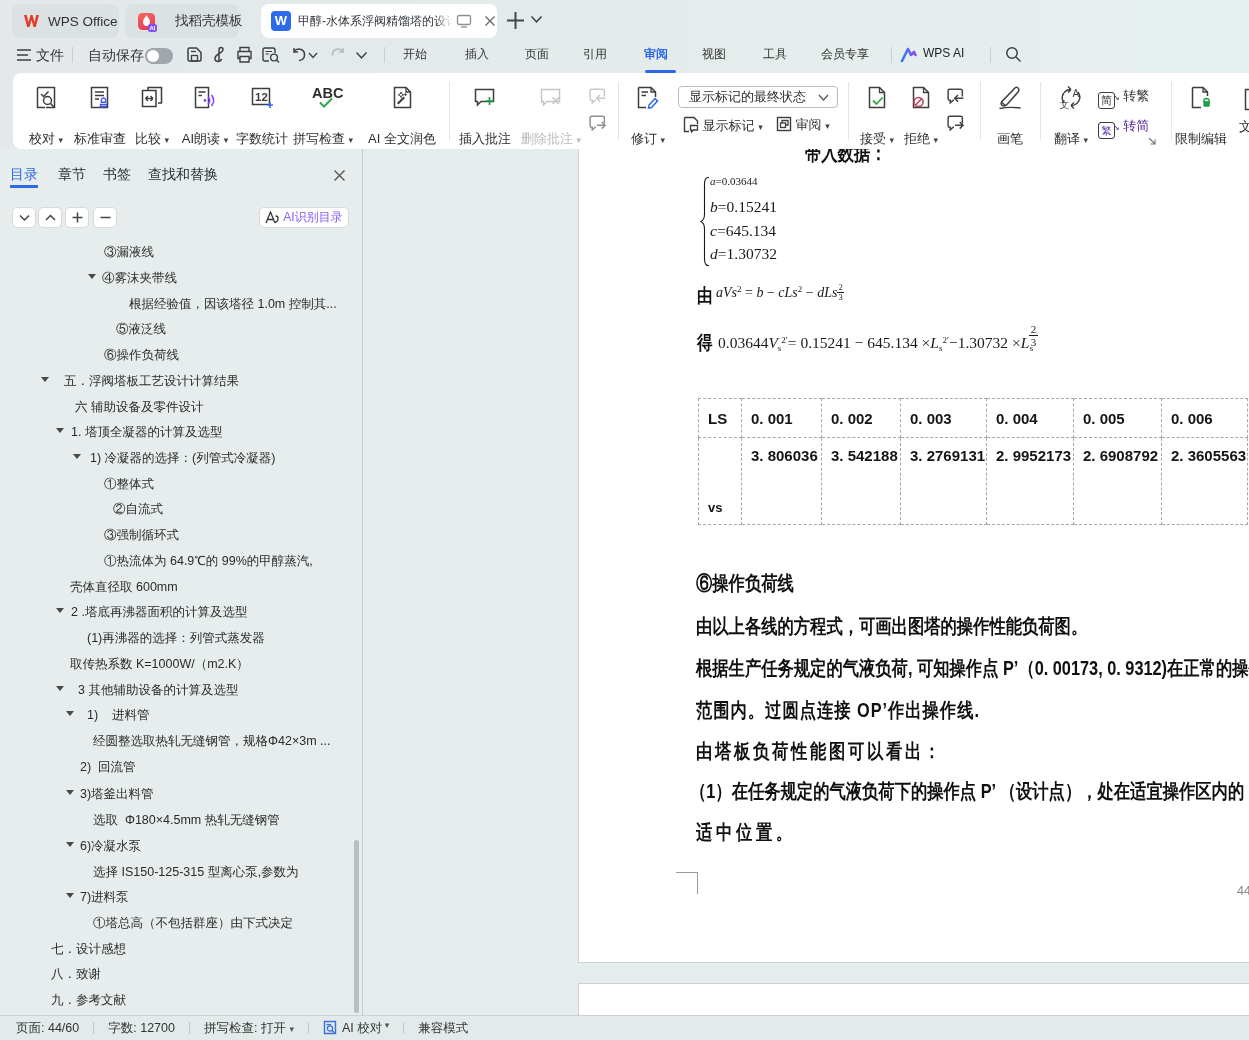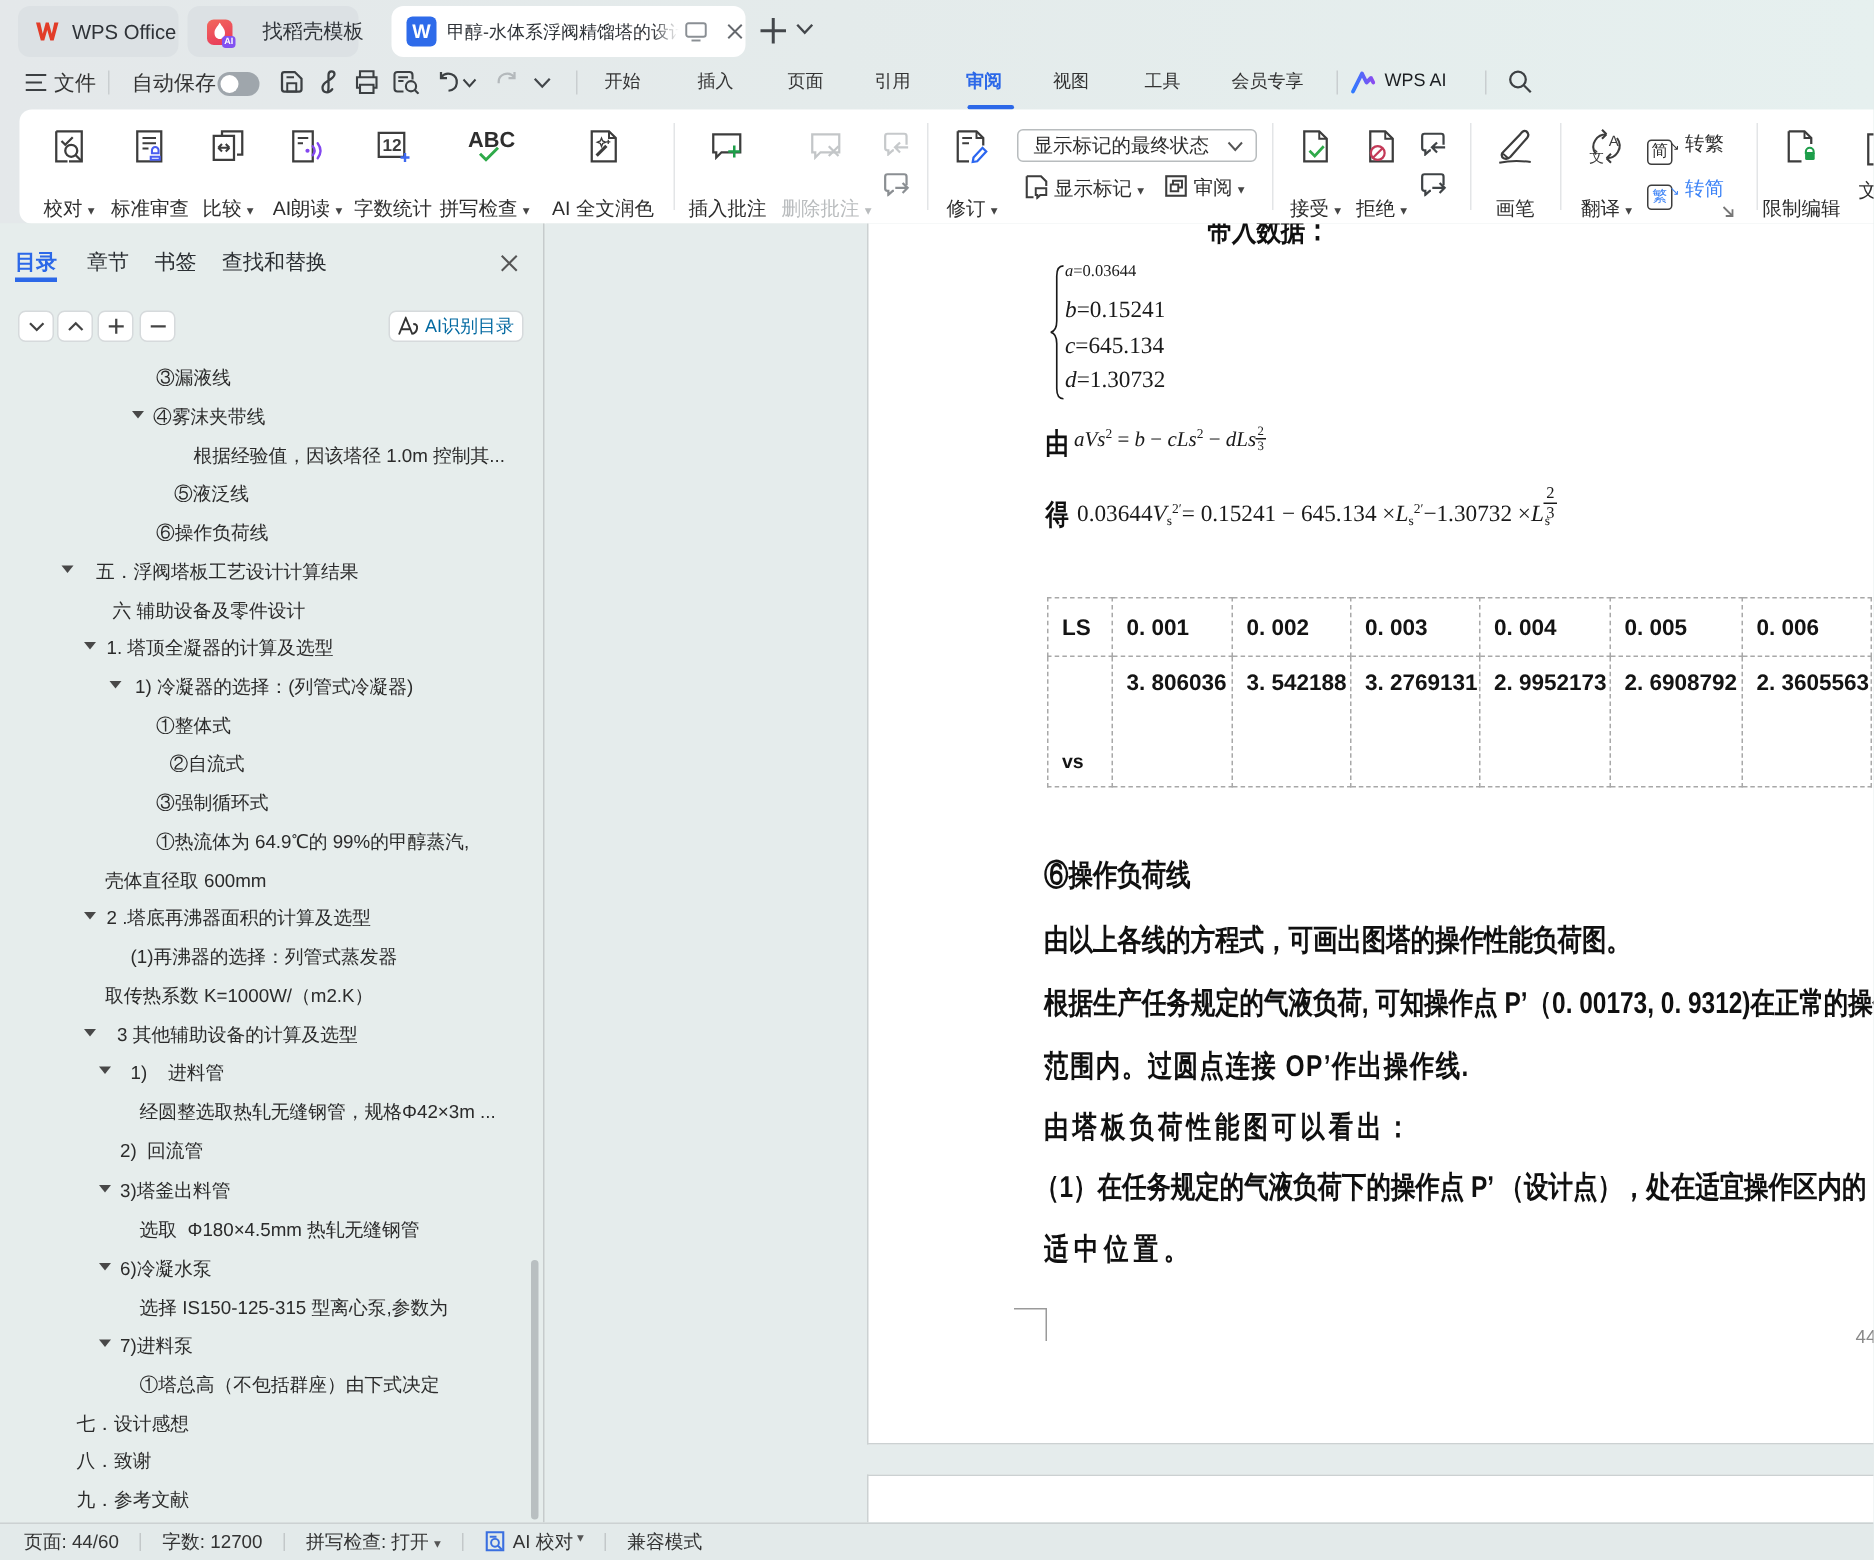--- a/index.html
+++ b/index.html
@@ -305,21 +305,21 @@
         <path d="M6 18 Q2.5 13 5.5 8.5 Q8 4.5 13 4.5 M13 4.5 L10 1.5 M13 4.5 L10 7.5" fill="none" stroke="#3d3d3d" stroke-width="1.4"></path>
         <path d="M20 7 Q23.5 12 20.5 16.5 Q18 20.5 13 20.5 M13 20.5 L16 17.5 M13 20.5 L16 23.5" fill="none" stroke="#3d3d3d" stroke-width="1.4"></path>
         <text x="14.5" y="12" font-size="10" fill="#3d3d3d" font-family="Liberation Sans">A</text>
         <text x="1.5" y="23" font-size="10" fill="#3d3d3d" font-family="Liberation Sans">文</text>
       </svg>
     <div class="tlabel">翻译 <span style="font-size:9px;color:#444">▾</span></div>
   </div>
   <div class="abs" style="left:1085px;top:14px;font-size:13px;color:#2e2e2e;white-space:nowrap">
     <span style="display:inline-block;width:17px;height:17px;border:1.4px solid #3d3d3d;border-radius:3px;font-size:11px;text-align:center;line-height:15px;vertical-align:-4px">简</span><span style="font-size:8px;margin-left:-2px">↘</span> 转繁
   </div>
-  <div class="abs" style="left:1085px;top:44px;font-size:13px;color:#3b82f6;white-space:nowrap">
+  <div class="abs" style="left:1085px;top:44px;font-size:13px;color:#4c1d95;white-space:nowrap">
     <span style="display:inline-block;width:17px;height:17px;border:1.4px solid #3d3d3d;border-radius:3px;font-size:10px;text-align:center;line-height:15px;vertical-align:-4px">繁</span><span style="font-size:8px;margin-left:-2px">↘</span> 转简
   </div>
   <svg class="abs" style="left:1135px;top:64px" width="9" height="9" viewBox="0 0 9 9">
       <path d="M1 1 L7 7 M7 2.5 V7 H2.5" fill="none" stroke="#777" stroke-width="1.2"></path>
     </svg>
   <div class="tbsep" style="left:1158px"></div>
 
   <div class="tbtn" style="left:1174px;top:12px;width:28px">
     <svg width="24" height="25" viewBox="0 0 24 25">
         <path d="M3.5 2.5 H14 L18.5 7 V11 M3.5 2.5 V22.5 H12" fill="none" stroke="#3d3d3d" stroke-width="1.5"></path>
@@ -328,21 +328,21 @@
         <rect x="14.4" y="16.5" width="6.4" height="5.2" rx="1" fill="#1e9e4a"></rect>
       </svg>
     <div class="tlabel">限制编辑</div>
   </div>
   <div class="abs" style="left:1228px;top:14px"><svg width="24" height="25" viewBox="0 0 24 25">
         <path d="M4.5 2.5 H14.5 L19.5 7.5 V22.5 H4.5 Z" fill="none" stroke="#3d3d3d" stroke-width="1.5"></path>
       </svg></div>
   <div class="abs" style="left:1226px;top:45px;font-size:13px;color:#2e2e2e;white-space:nowrap">文档权限</div>
 </div>
 <div id="sidebar">
-  <div class="stab" style="left:10px;color:#2c68e8;font-weight:bold">目录</div>
+  <div class="stab" style="left:10px;color:#2c68e8;font-weight:normal">目录</div>
   <div class="abs" style="left:10px;top:36px;width:28px;height:2.5px;background:#2c68e8"></div>
   <div class="stab" style="left:58px">章节</div>
   <div class="stab" style="left:103px">书签</div>
   <div class="stab" style="left:148px">查找和替换</div>
   <svg class="abs" style="left:333px;top:20px" width="13" height="13" viewBox="0 0 13 13">
       <path d="M1.5 1.5 L11.5 11.5 M11.5 1.5 L1.5 11.5" stroke="#555" stroke-width="1.4"></path>
     </svg>
   <div class="sbtn" style="left:12px;width:24px">
       <svg width="11" height="8" viewBox="0 0 11 8">
         <path d="M1 1.5 L5.5 6 L10 1.5" fill="none" stroke="#444" stroke-width="1.5"></path>
@@ -356,21 +356,21 @@
   <div class="sbtn" style="left:65px;width:24px">
       <svg width="11" height="11" viewBox="0 0 11 11">
         <path d="M5.5 0.5 V10.5 M0.5 5.5 H10.5" stroke="#444" stroke-width="1.5"></path>
       </svg>
     </div>
   <div class="sbtn" style="left:93px;width:24px">
       <svg width="11" height="11" viewBox="0 0 11 11">
         <path d="M0.5 5.5 H10.5" stroke="#444" stroke-width="1.5"></path>
       </svg>
     </div>
-  <div class="sbtn" style="left:259px;width:90px;font-size:12px;color:#0369a1"><svg width="14" height="13" viewBox="0 0 14 13" style="margin-right:4px">
+  <div class="sbtn" style="left:259px;width:90px;font-size:12px;color:#8b5cf6"><svg width="14" height="13" viewBox="0 0 14 13" style="margin-right:4px">
         <path d="M1 12 L5.5 1 L10 12 M3 8.5 H8" fill="none" stroke="#333" stroke-width="1.3"></path>
         <path d="M10.5 5 Q13.5 5 13 8 Q12.5 11 10 11.5" fill="none" stroke="#333" stroke-width="1.3"></path>
       </svg>AI识别目录</div>
   <div class="titem" style="left:104px;top:95px">③漏液线</div>
   <div class="tri" style="left:88px;top:125px"></div>
   <div class="titem" style="left:102px;top:121px">④雾沫夹带线</div>
   <div class="titem" style="left:129px;top:147px">根据经验值，因该塔径 1.0m 控制其...</div>
   <div class="titem" style="left:116px;top:172px">⑤液泛线</div>
   <div class="titem" style="left:104px;top:198px">⑥操作负荷线</div>
   <div class="tri" style="left:41px;top:228px"></div>

